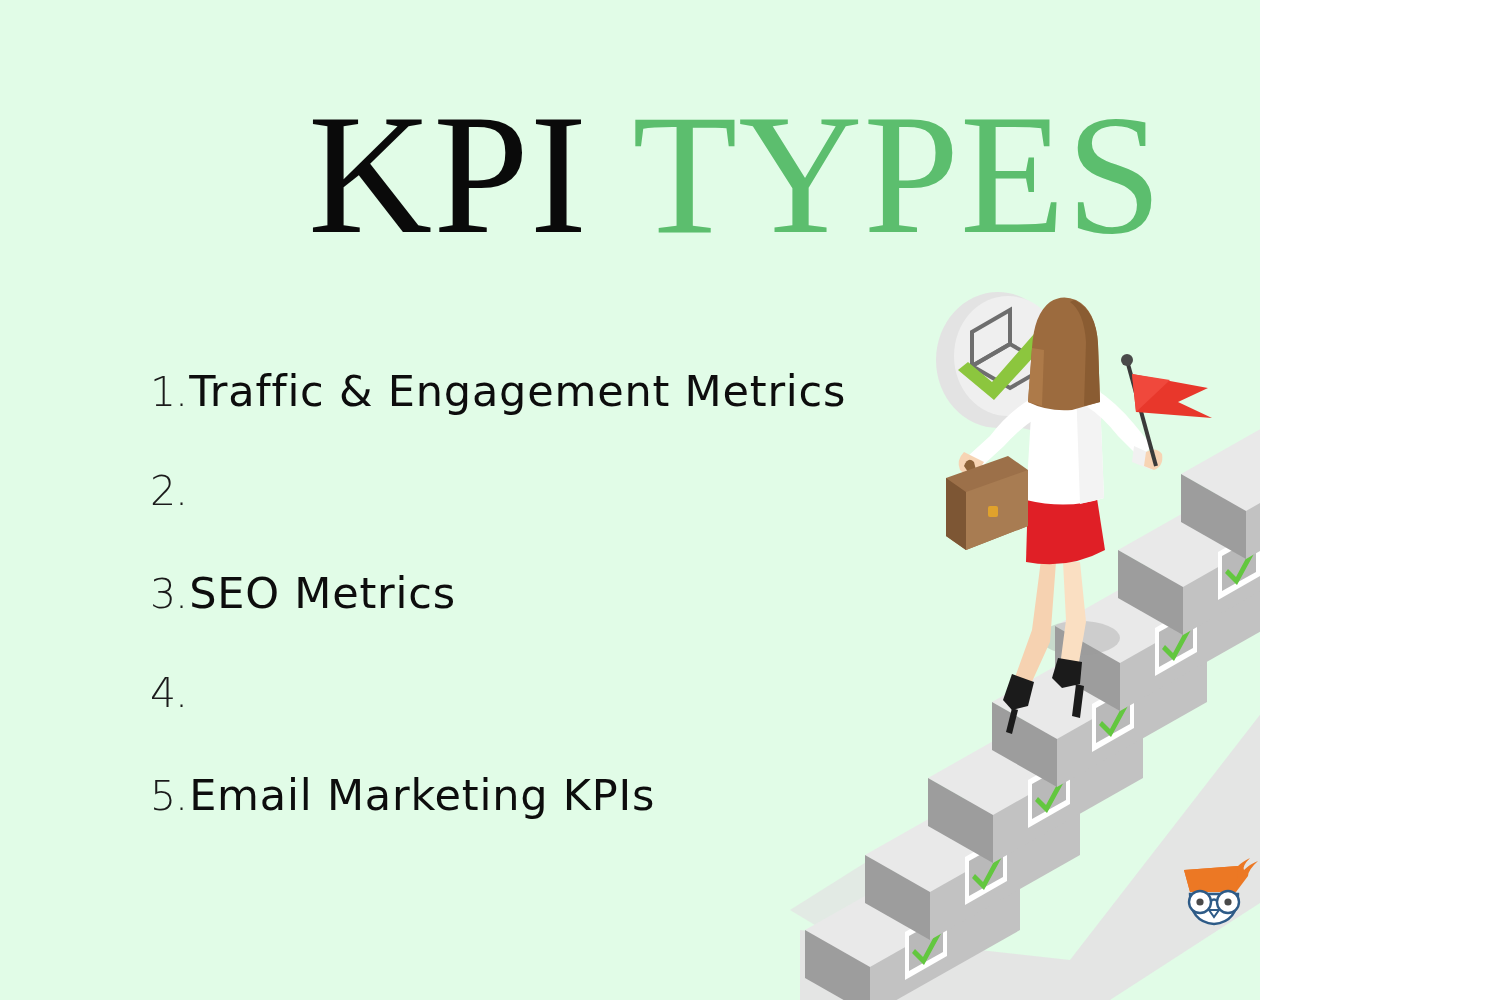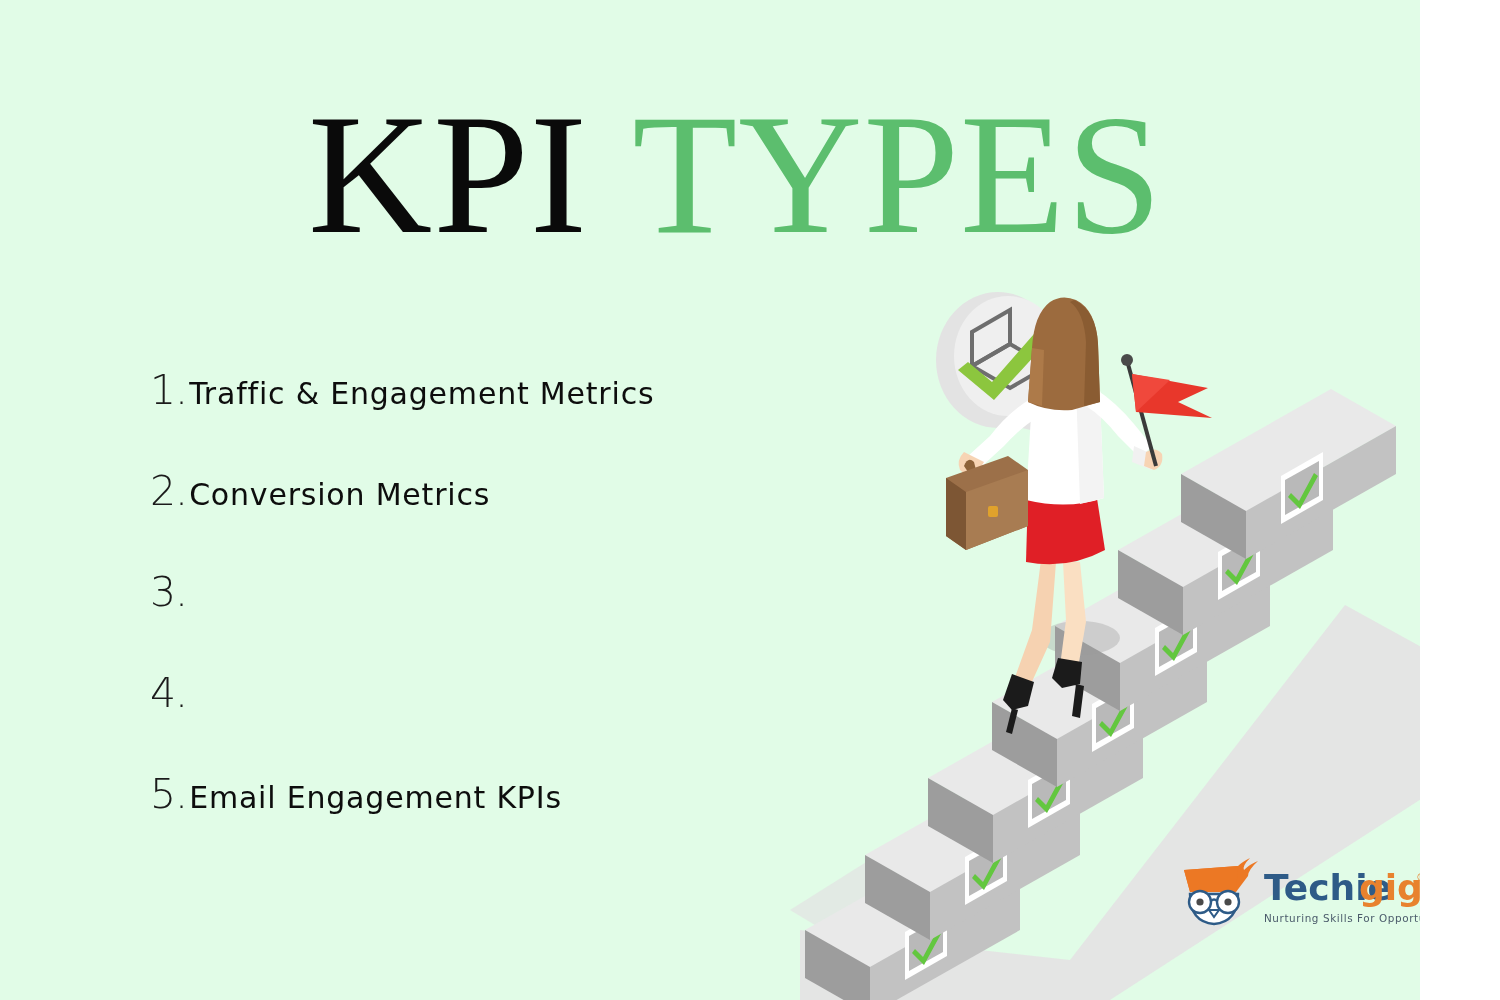--- a/index.html
+++ b/index.html
@@ -8,21 +8,21 @@
     padding: 0;
   }
   body {
     width: 1500px;
     height: 1000px;
     overflow: hidden;
     font-family: "Liberation Sans", sans-serif;
   }
   #canvas {
     position: relative;
-    width: 1420px;
+    width: 1260px;
     height: 1000px;
     background: #e1fce7;
     overflow: hidden;
   }
 
   
   #title {
     position: absolute;
     left: 308px;
     top: 88px;
@@ -52,21 +52,21 @@
   .kpi-num {
     font-family: "DejaVu Sans", sans-serif;
     font-weight: 300;
     font-size: 41px;
     color: #1b1b1b;
     letter-spacing: -1px;
   }
   .kpi-label {
     font-family: "DejaVu Sans", sans-serif;
     font-weight: 400;
-    font-size: 30px;
+    font-size: 43px;
     color: #0d0d0d;
     letter-spacing: 0.8px;
     margin-left: 2px;
   }
 
   
   #illustration {
     position: absolute;
     left: 760px;
     top: 270px;
@@ -96,34 +96,34 @@
 
   <div id="kpi-list">
 
     <div class="kpi-item">
       <span class="kpi-num">1.</span>
       <span class="kpi-label">Traffic &amp; Engagement Metrics</span>
     </div>
 
     <div class="kpi-item">
       <span class="kpi-num">2.</span>
-      <span class="kpi-label">Conversion Metrics</span>
     </div>
 
     <div class="kpi-item">
       <span class="kpi-num">3.</span>
+      <span class="kpi-label">SEO Metrics</span>
     </div>
 
     <div class="kpi-item">
       <span class="kpi-num">4.</span>
     </div>
 
     <div class="kpi-item">
       <span class="kpi-num">5.</span>
-      <span class="kpi-label">Email Engagement KPIs</span>
+      <span class="kpi-label">Email Marketing KPIs</span>
     </div>
 
   </div>
 
   <div id="illustration">
     <svg width="740" height="730" viewBox="0 0 740 730" xmlns="http://www.w3.org/2000/svg">
 
       <defs>
 
         <g id="stepblock">

